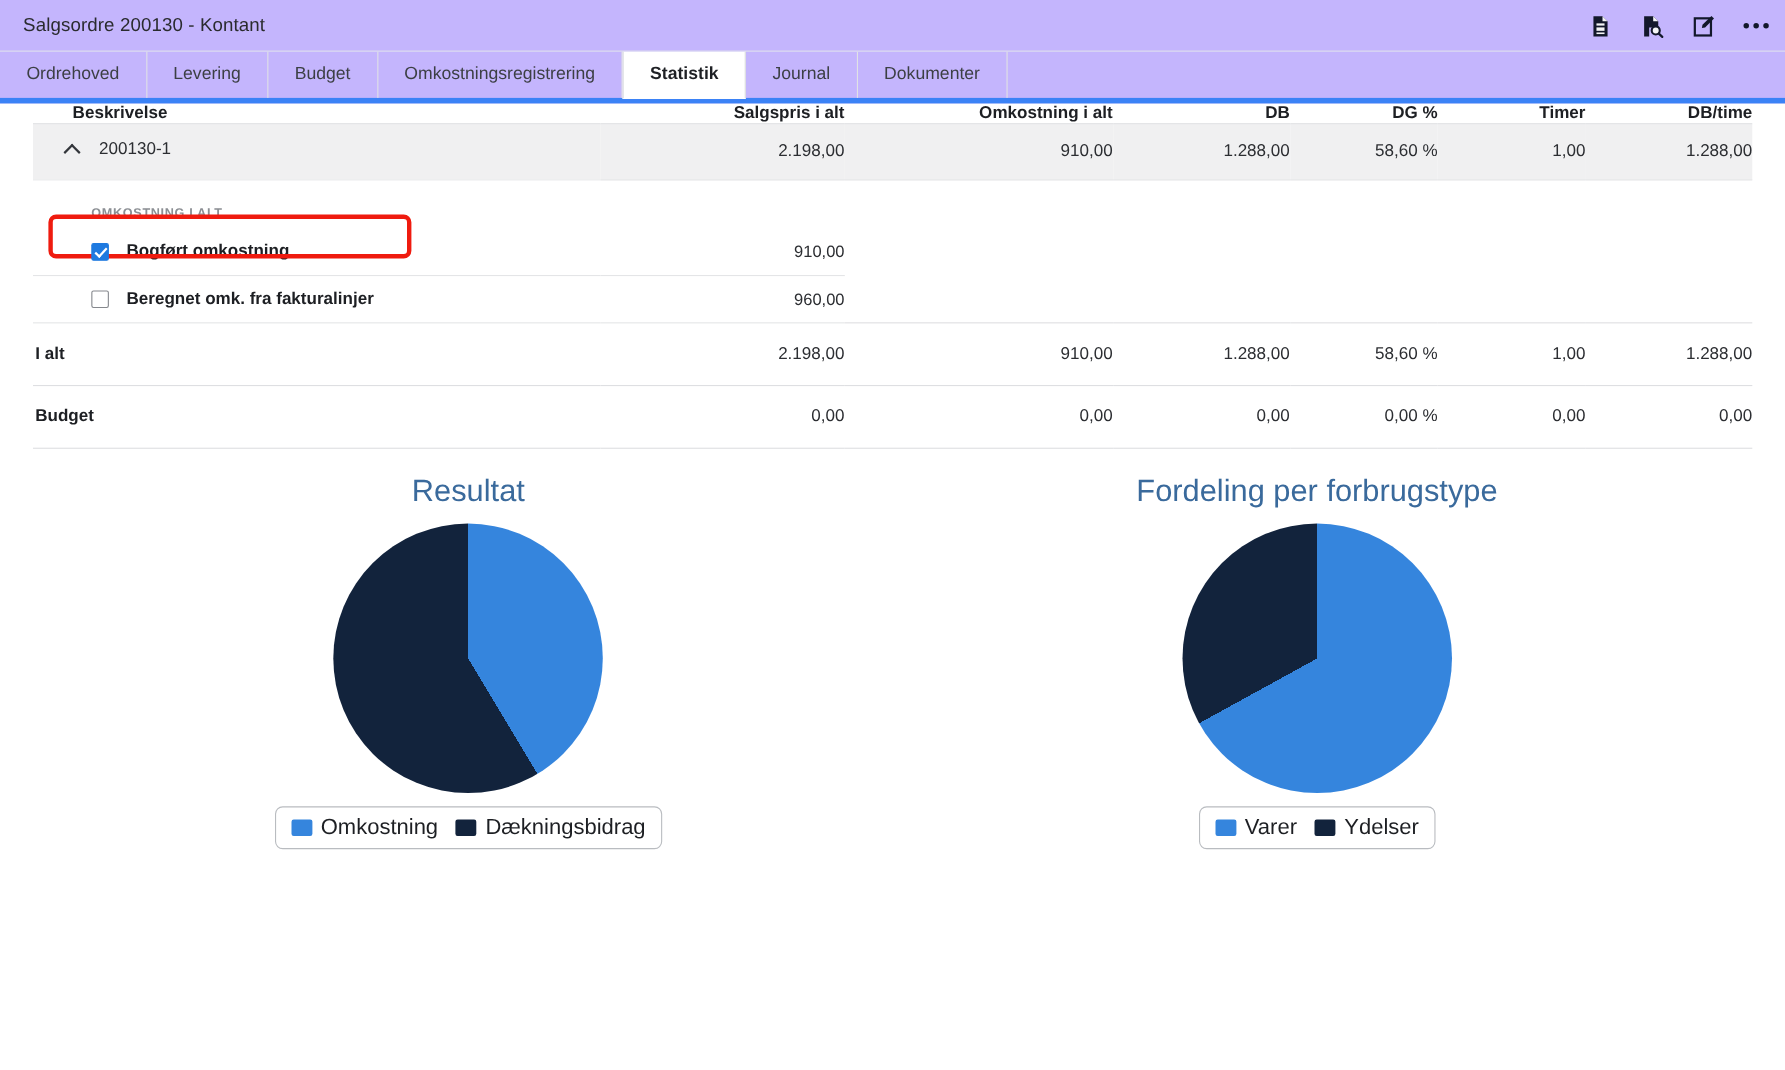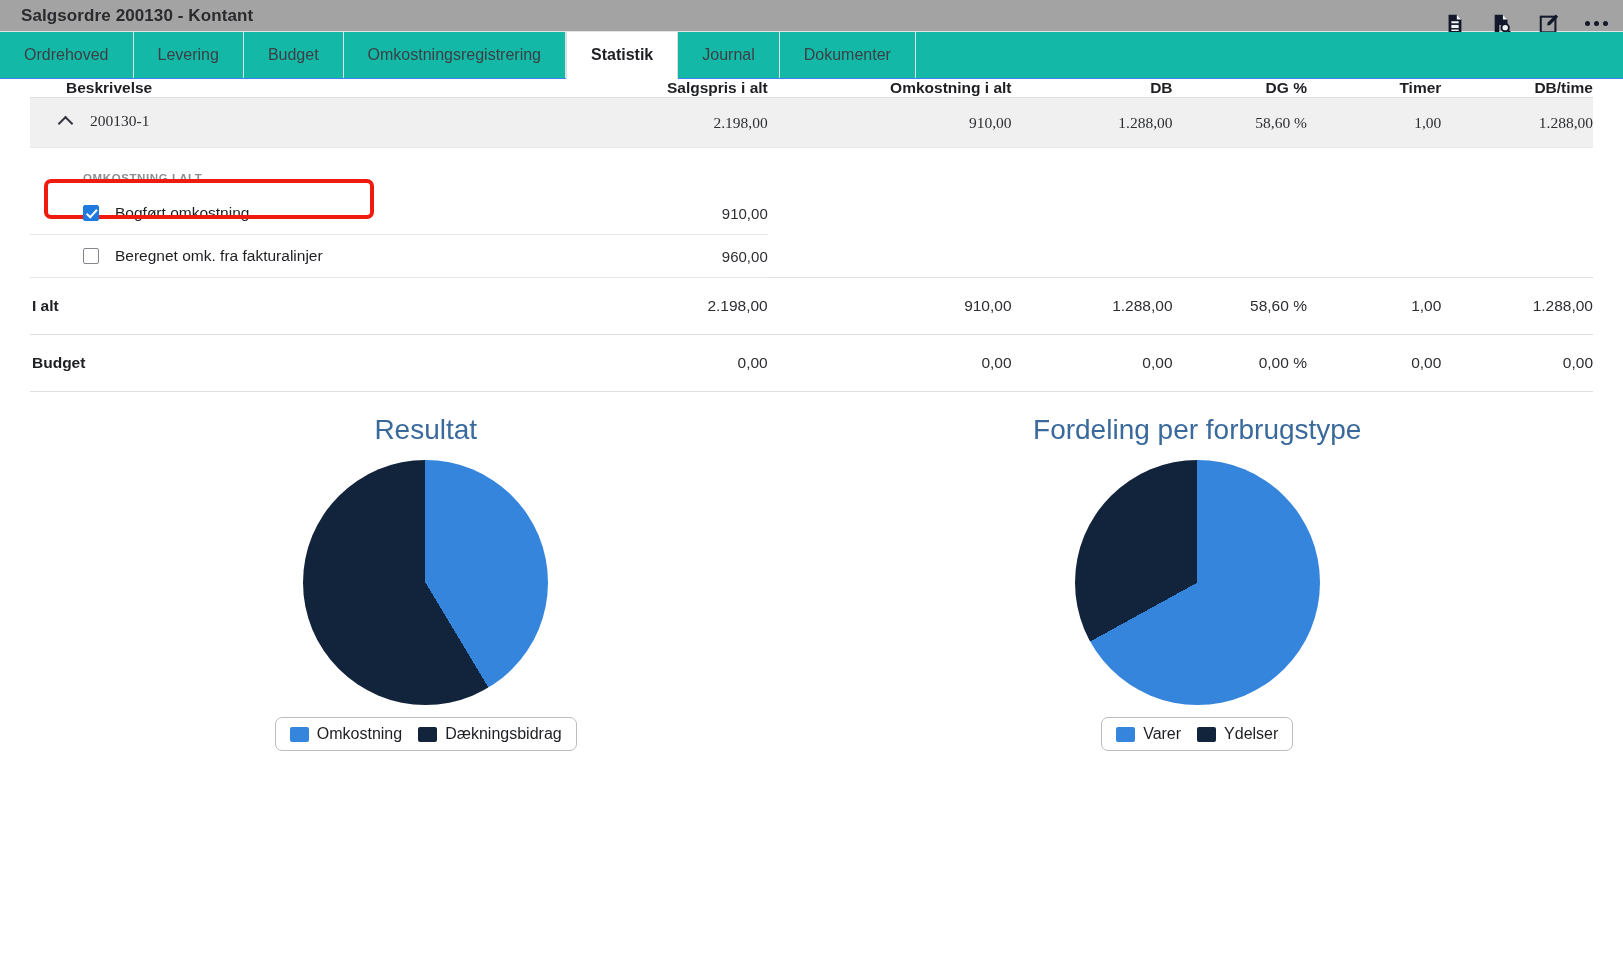--- a/index.html
+++ b/index.html
@@ -7,26 +7,25 @@
     margin: 0; padding: 0;
     width: 1623px; height: 973px;
     background: #ffffff;
     font-family: "Liberation Sans", sans-serif;
     overflow: hidden;
   }
 
   
   .window-header {
     position: relative;
-    height: 32px;
-    background: #a3a3a3;
+    height: 47px;
+    background: #c4b5fd;
     border-bottom: 1px solid #e3e5e8;
     display: flex;
     align-items: center;
-    font-weight: bold;
   }
   .window-title {
     font-size: 17px;
     color: #2a2b2e;
     padding-left: 21px;
     letter-spacing: .1px;
     white-space: nowrap;
   }
   .header-actions {
     position: absolute;
@@ -42,22 +41,22 @@
     color: #13182b;
     cursor: pointer;
   }
   .hicon svg { display: block; }
   .dots { display: flex; gap: 4px; align-items: center; }
   .dots i { width: 5px; height: 5px; border-radius: 50%; background: #13182b; display: block; }
 
   
   .tabbar {
     height: 47px;
-    background: #14b8a6;
-    border-bottom: 1px solid #3b82f6;
+    background: #c4b5fd;
+    border-bottom: 5px solid #3b82f6;
     display: flex;
     align-items: stretch;
     position: relative;
   }
   .tab {
     display: flex; align-items: center;
     padding: 0 24px;
     font-size: 16px;
     color: #3c3f44;
     border-right: 1px solid #e0e2e5;
@@ -101,21 +100,20 @@
   }
   thead th.left { text-align: left; padding-left: 36px; }
 
   tr.group-row { background: #f0f0f1; }
   tr.group-row td {
     font-size: 15.5px;
     color: #2c2e32;
     padding: 14px 0;
     text-align: right;
     border-bottom: 1px solid #e6e7e9;
-    font-family: Liberation Serif, serif;
   }
   tr.group-row td.left { text-align: left; padding-left: 8px; position: relative; }
   .grp-label { display: inline-flex; align-items: center; gap: 16px; padding-left: 20px; }
   .chev {
     width: 16px; height: 16px;
     display: inline-block;
     position: relative;
     cursor: pointer;
   }
   .chev:before {
@@ -164,21 +162,21 @@
   }
   .cb.checked:after {
     content: "";
     position: absolute;
     left: 4.5px; top: 1.2px;
     width: 4px; height: 8.5px;
     border: solid #fff;
     border-width: 0 2px 2px 0;
     transform: rotate(43deg);
   }
-  .cb-label { font-size: 15.5px; font-weight: normal; color: #1d1f23; }
+  .cb-label { font-size: 15.5px; font-weight: bold; color: #1d1f23; }
 
   .hl-wrap { position: relative; }
   .redbox {
     position: absolute;
     left: 14px; top: -13px;
     width: 330px; height: 40px;
     border: 4px solid #ef1b0f;
     border-radius: 7px;
     pointer-events: none;
   }
@@ -225,21 +223,21 @@
     border: 1px solid #b9bcc0;
     border-radius: 7px;
     background: #fff;
     padding: 7px 14px;
     display: inline-flex;
     align-items: center;
     gap: 16px;
   }
   .legend-item { display: inline-flex; align-items: center; gap: 8px; }
   .swatch { width: 19px; height: 15px; border-radius: 2px; display: inline-block; }
-  .legend-label { font-size: 16px; color: #1d1f23; white-space: nowrap; }
+  .legend-label { font-size: 20px; color: #1d1f23; white-space: nowrap; }
 </style>
 </head>
 <body>
 
 <div class="window-header">
   <div class="window-title">Salgsordre 200130 - Kontant</div>
   <div class="header-actions">
     <div class="hicon">
       <svg width="22" height="22" viewBox="0 0 24 24" fill="none">
         <path d="M5 2h9l5 5v15H5z" fill="#13182b"></path>

